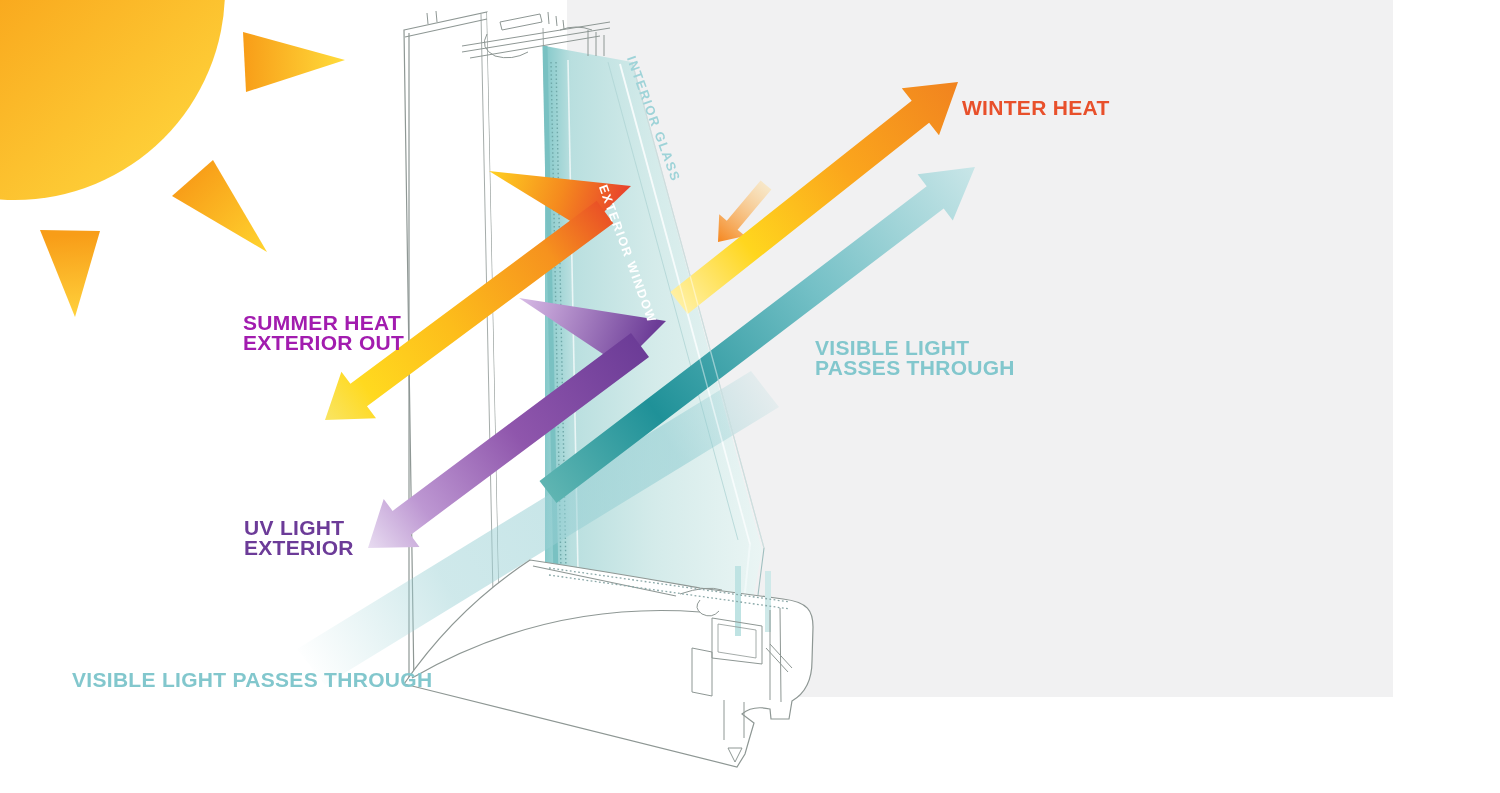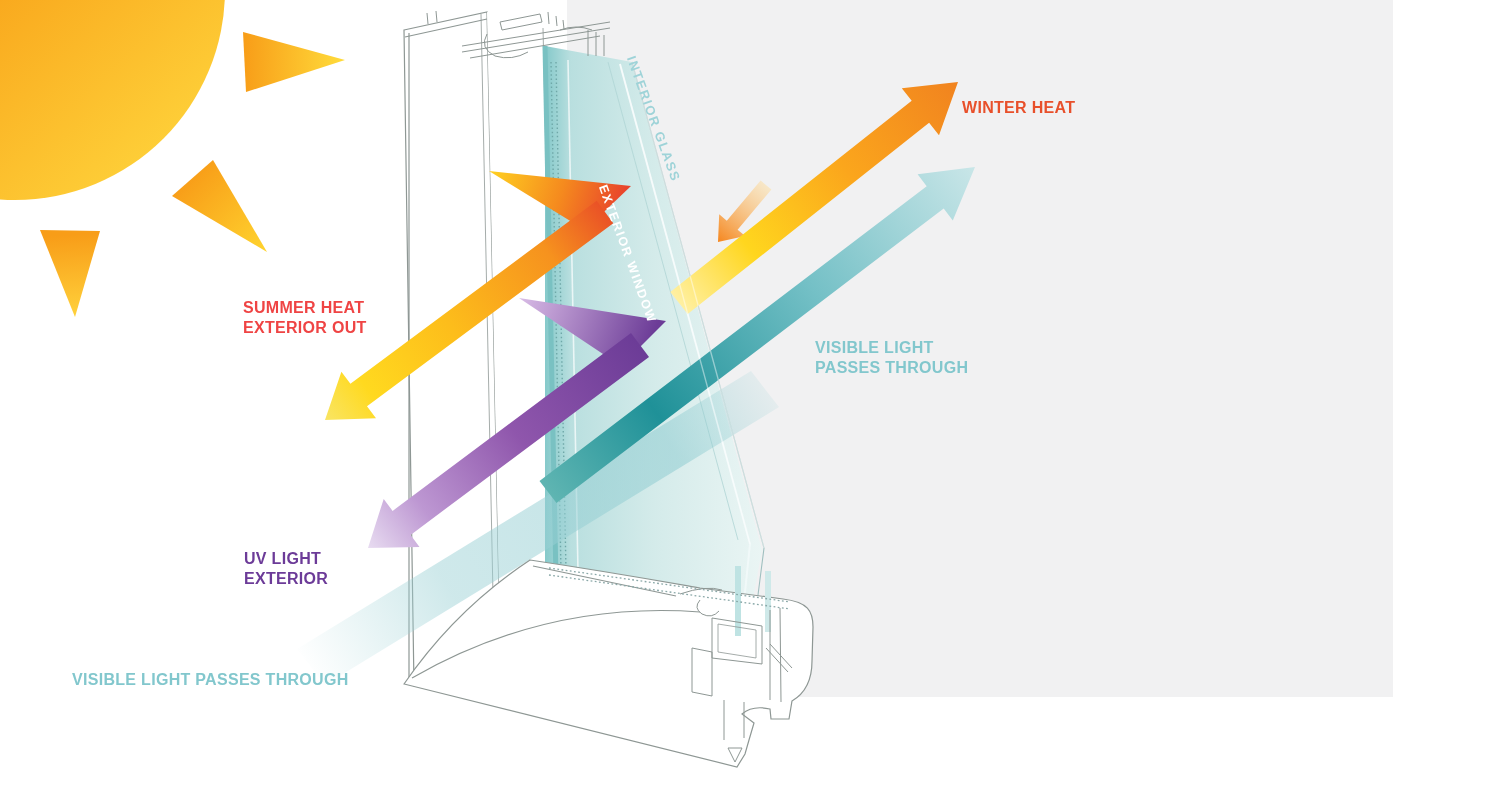--- a/index.html
+++ b/index.html
@@ -1,22 +1,22 @@
 <!DOCTYPE html>
 <html><head>
 <meta charset="utf-8">
 <style>
   html,body{margin:0;padding:0;background:#ffffff;}
   .stage{position:relative;width:1500px;height:793px;overflow:hidden;background:#ffffff;
          font-family:"Liberation Sans", sans-serif;}
   .stage svg{position:absolute;left:0;top:0;}
-  .lbl{position:absolute;font-weight:bold;font-size:16px;line-height:20px;letter-spacing:.3px;white-space:nowrap;}
+  .lbl{position:absolute;font-weight:bold;font-size:21px;line-height:20px;letter-spacing:.3px;white-space:nowrap;}
   .lbl span{display:block;}
-  .lbl-summer{left:243px;top:298px;color:#ef4444;}
-  .lbl-uv{left:244px;top:518px;color:#6C3B98;margin-top:31px;}
+  .lbl-summer{left:243px;top:313px;color:#a21caf;}
+  .lbl-uv{left:244px;top:518px;color:#6C3B98;}
   .lbl-winter{left:962px;top:98px;color:#E8502B;}
   .lbl-vis-in{left:815px;top:338px;color:#82C7CD;}
   .lbl-vis-out{left:72px;top:670px;color:#82C7CD;}
   .rot{position:absolute;font-weight:bold;letter-spacing:1.6px;white-space:nowrap;
        transform-origin:0 0;transform:rotate(70deg);}
   .rot-interior{left:638px;top:54px;font-size:13px;color:#9ED3D8;}
   .rot-exterior{left:609px;top:183px;font-size:12.5px;color:#FFFFFF;}
 </style>
 </head>
 <body>

